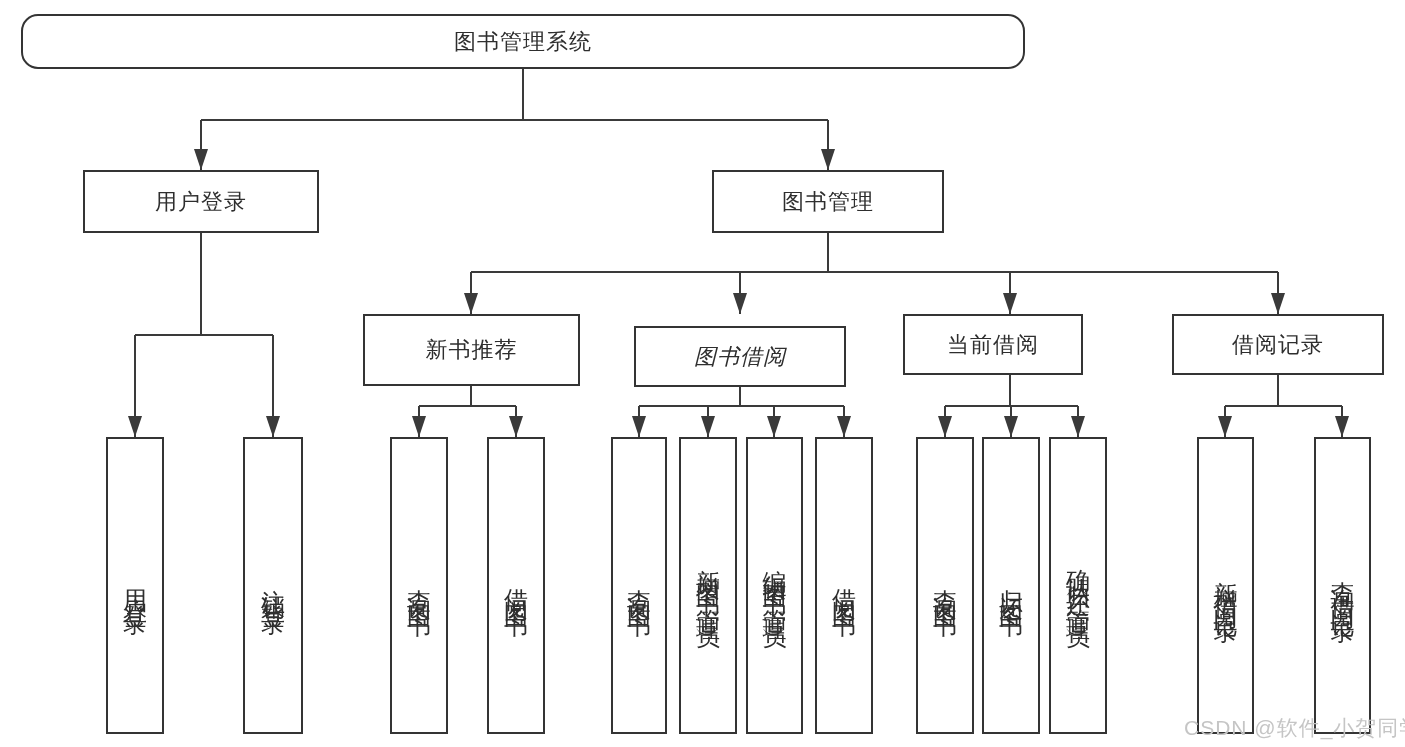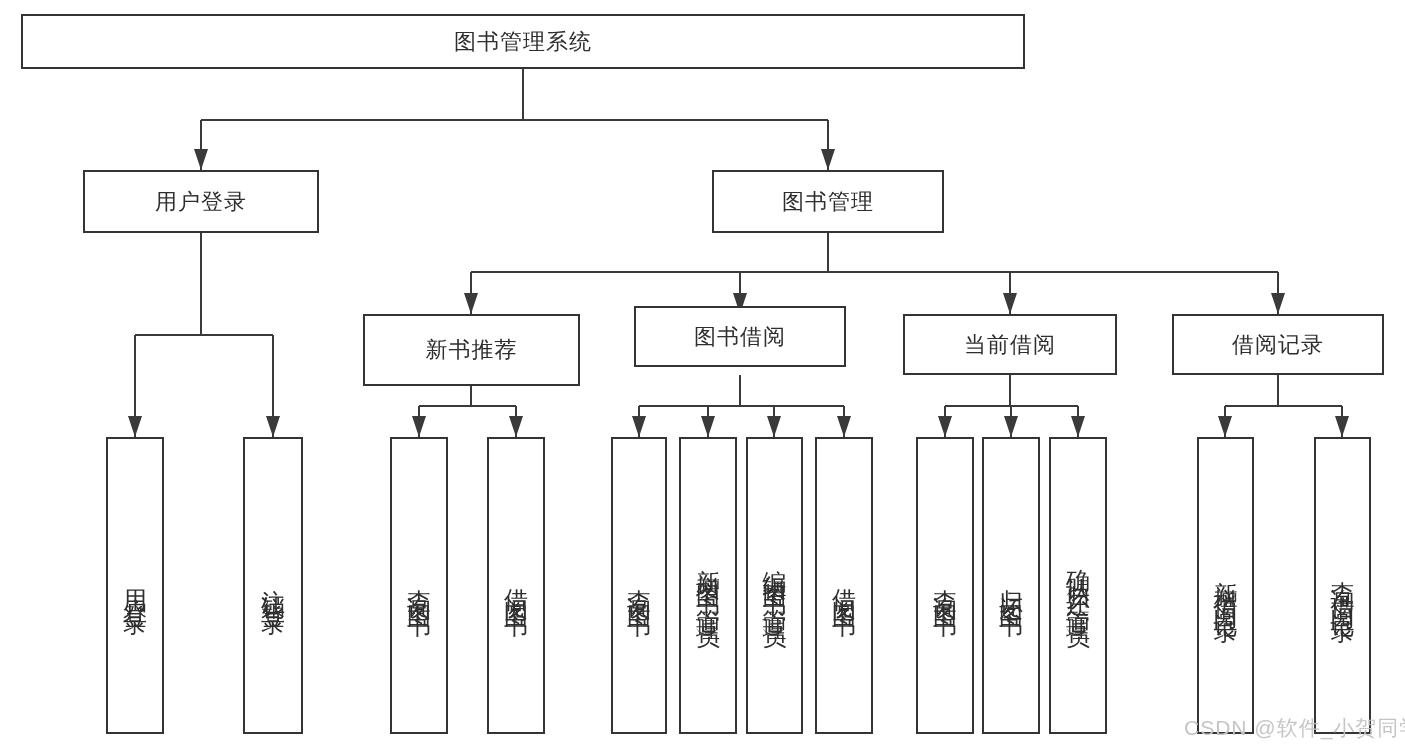--- a/index.html
+++ b/index.html
@@ -30,26 +30,26 @@
   .h-node { font-size: 22px; letter-spacing: 1px; }
   .v-node span {
     writing-mode: vertical-rl;
     text-orientation: mixed;
     font-size: 24px;
     letter-spacing: 8px;
     line-height: 1;
     white-space: nowrap;
   }
   
-  #n-root           { left: 21px;   top: 14px;  width: 1004px; height: 55px; }
+  #n-root           { left: 21px;   top: 14px;  width: 1004px; height: 55px; border-radius: 17px; }
   #n-user-login     { left: 83px;   top: 170px; width: 236px;  height: 63px; }
   #n-book-mgmt      { left: 712px;  top: 170px; width: 232px;  height: 63px; }
   #n-new-book-rec   { left: 363px;  top: 314px; width: 217px;  height: 72px; }
-  #n-book-borrow    { left: 634px;  top: 306px; width: 212px;  height: 61px; }
-  #n-current-borrow { left: 903px;  top: 314px; width: 214px;  height: 61px; }
+  #n-book-borrow    { left: 634px;  top: 326px; width: 212px;  height: 61px; font-style: italic; }
+  #n-current-borrow { left: 903px;  top: 314px; width: 180px;  height: 61px; }
   #n-borrow-records { left: 1172px; top: 314px; width: 212px;  height: 61px; }
   .leaf { top: 437px; height: 297px; }
   #l-user-login  { left: 106px;  width: 58px; }
   #l-logout      { left: 243px;  width: 60px; }
   #l-nbr-query   { left: 390px;  width: 58px; }
   #l-nbr-borrow  { left: 487px;  width: 58px; }
   #l-bb-query    { left: 611px;  width: 56px; }
   #l-bb-add      { left: 679px;  width: 58px; }
   #l-bb-edit     { left: 746px;  width: 57px; }
   #l-bb-borrow   { left: 815px;  width: 58px; }

